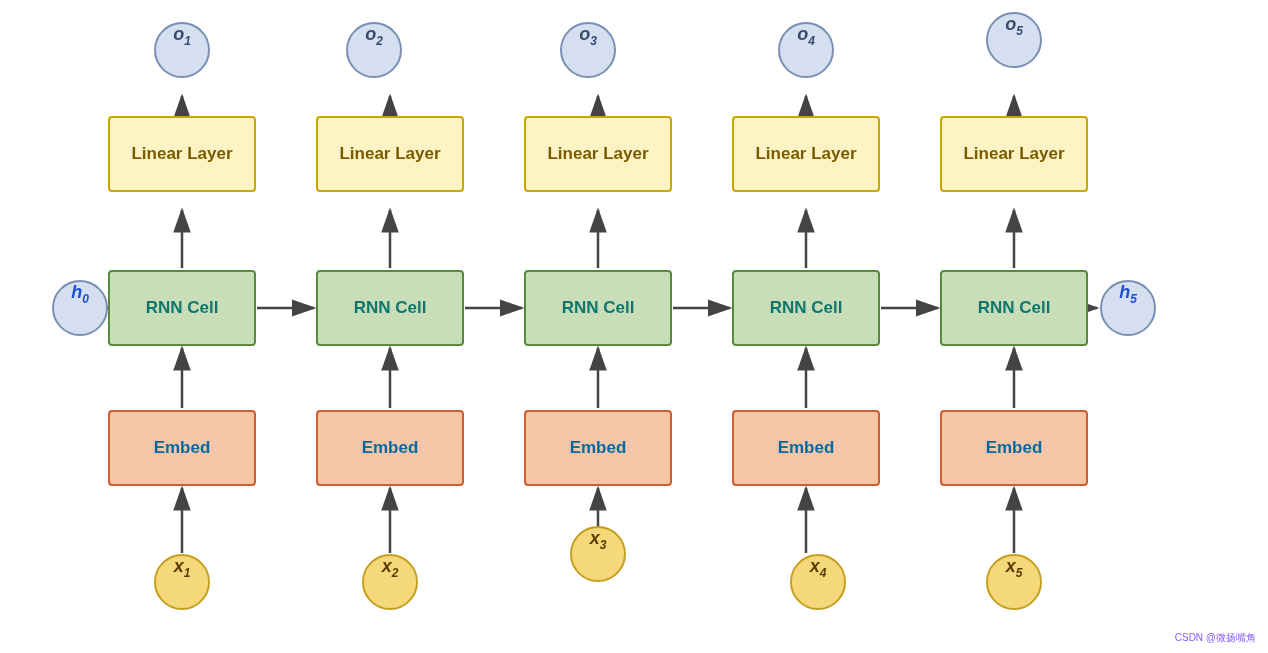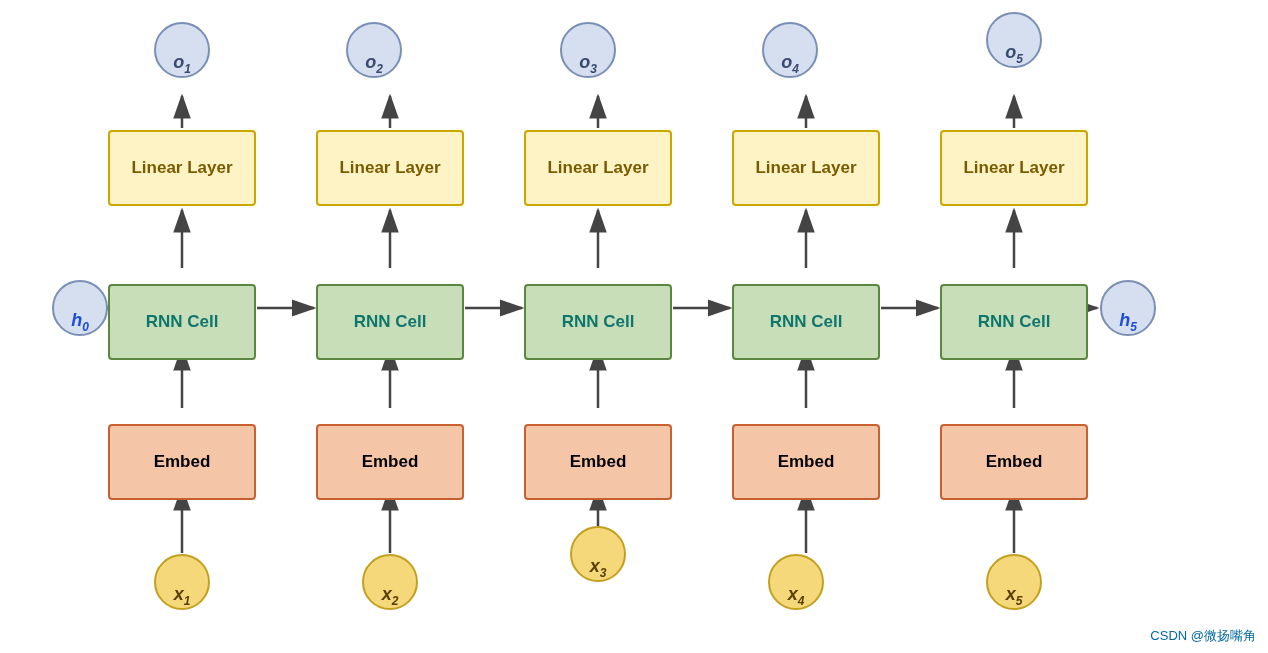--- a/index.html
+++ b/index.html
@@ -14,39 +14,39 @@
     .diagram-container {
       width: 1268px;
       height: 653px;
       position: relative;
       background: white;
     }
     .watermark {
       position: absolute;
       bottom: 8px;
       right: 12px;
-      font-size: 13px;
-      color: #0369a1;
+      font-size: 10px;
+      color: #8b5cf6;
     }
 
     
     .arrows-svg {
       position: absolute;
       top: 0; left: 0;
       width: 1268px;
       height: 653px;
       pointer-events: none;
     }
 
     
     .circle {
       position: absolute;
       border-radius: 50%;
       display: flex;
-      align-items: flex-end;
+      align-items: flex-start;
       justify-content: center;
       font-size: 18px;
       font-weight: bold;
       font-style: italic;
     }
     .circle-output {
       width: 56px;
       height: 56px;
       background: #d6dff0;
       border: 2px solid #7a8fb5;
@@ -72,42 +72,41 @@
       position: absolute;
       display: flex;
       align-items: center;
       justify-content: center;
       text-align: center;
       font-weight: bold;
       font-size: 17px;
       border-radius: 4px;
       border-width: 2.5px;
       border-style: solid;
-      margin-top: 14px;
     }
     .box-linear {
       width: 148px;
       height: 76px;
       background: #fef3c5;
       border-color: #c8a800;
       color: #7a5c00;
     }
     .box-rnn {
       width: 148px;
       height: 76px;
       background: #c8deb8;
       border-color: #5a8840;
       color: #0f766e;
     }
     .box-embed {
       width: 148px;
       height: 76px;
       background: #f5c5a8;
       border-color: #c86030;
-      color: #000000;
+      color: #0369a1;
     }
 
     
     sub {
       font-size: 12px;
     }
   </style>
 </head>
 <body>
 
@@ -221,33 +220,33 @@
   <div class="box box-rnn" style="left:524px; top:270px;">
     <span>RNN Cell</span>
   </div>
   <div class="box box-embed" style="left:524px; top:410px;">
     <span>Embed</span>
   </div>
   <div class="circle circle-input" style="left:570px; top:526px;">
     <span>x<sub>3</sub></span>
   </div>
 
-  <div class="circle circle-output" style="left:762px; top:22px;">
+  <div class="circle circle-output" style="left:778px; top:22px;">
     <span>o<sub>4</sub></span>
   </div>
   <div class="box box-linear" style="left:732px; top:116px;">
     <span>Linear Layer</span>
   </div>
   <div class="box box-rnn" style="left:732px; top:270px;">
     <span>RNN Cell</span>
   </div>
   <div class="box box-embed" style="left:732px; top:410px;">
     <span>Embed</span>
   </div>
-  <div class="circle circle-input" style="left:768px; top:554px;">
+  <div class="circle circle-input" style="left:790px; top:554px;">
     <span>x<sub>4</sub></span>
   </div>
 
   <div class="circle circle-output" style="left:986px; top:12px;">
     <span>o<sub>5</sub></span>
   </div>
   <div class="box box-linear" style="left:940px; top:116px;">
     <span>Linear Layer</span>
   </div>
   <div class="box box-rnn" style="left:940px; top:270px;">

